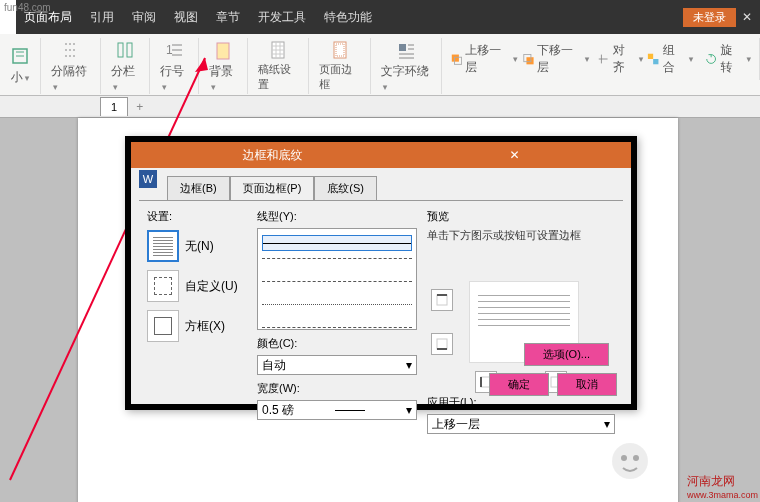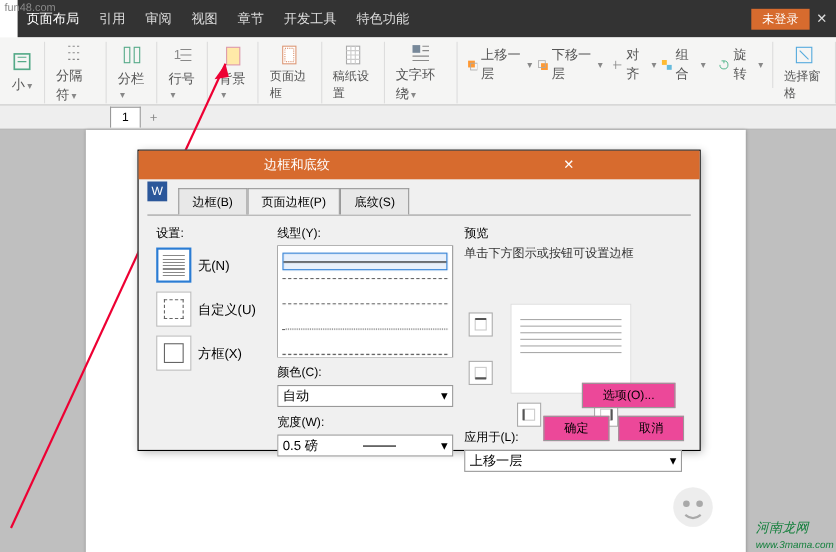--- a/index.html
+++ b/index.html
@@ -20,21 +20,21 @@
 .rmini{display:flex;flex-direction:row;gap:4px;font-size:11px;color:#555;}
 .rmini div{display:flex;align-items:center;gap:3px;}
 .doc-tabs{height:22px;background:#eee;border-bottom:1px solid #aaa;display:flex;align-items:center;padding-left:100px;}
 .dtab{padding:3px 10px;background:#fff;border:1px solid #999;border-bottom:none;font-size:11px;}
 .dplus{padding:3px 8px;color:#888;}
 .workspace{background:#bfbfbf;height:396px;position:relative;}
 .page{position:absolute;left:78px;top:0;width:600px;height:396px;background:#fff;box-shadow:0 0 3px rgba(0,0,0,0.3);}
 .page-content{padding:40px 80px;}
 .grey-text{background:repeating-linear-gradient(45deg,#888,#888 2px,#999 2px,#999 4px);height:78px;padding:4px;}
 .grey-text div{color:#000;font-size:13px;line-height:18px;}
-.dialog{position:absolute;left:125px;top:136px;width:512px;height:274px;background:#f0f0f0;border:1px solid #000000;box-shadow:2px 2px 8px rgba(0,0,0,0.3);z-index:100;}
+.dialog{position:absolute;left:125px;top:136px;width:512px;height:274px;background:#f0f0f0;border:6px solid #000000;box-shadow:2px 2px 8px rgba(0,0,0,0.3);z-index:100;}
 .dlg-title{height:26px;background:#d76b2e;color:#fff;display:flex;align-items:center;padding:0 8px;}
 .dlg-title span{margin:0 auto;font-size:12px;}
 .dlg-close{color:#fff;cursor:pointer;}
 .dlg-apphint{position:absolute;left:8px;top:28px;width:18px;height:18px;background:#2b579a;color:#fff;font-size:11px;text-align:center;line-height:18px;}
 .dlg-tabs{display:flex;gap:0;margin:8px 0 0 36px;}
 .dtab2{padding:4px 12px;border:1px solid #999;background:#e8e8e8;font-size:11px;border-bottom:none;}
 .dtab2.active{background:#f0f0f0;position:relative;z-index:2;}
 .dlg-body{border-top:1px solid #999;margin:0 8px;padding:8px;display:flex;gap:10px;height:240px;}
 .col1{width:100px;}
 .col1 h6{font-size:11px;font-weight:normal;margin-bottom:6px;}
@@ -59,21 +59,21 @@
 .pv-grid{position:relative;height:110px;}
 .pv-btn{width:22px;height:22px;border:1px solid #aaa;background:#fff;position:absolute;display:flex;align-items:center;justify-content:center;}
 .pv-btn svg{width:14px;height:14px;}
 .pv-page{position:absolute;left:42px;top:0;width:110px;height:82px;background:#fff;border:1px solid #ddd;padding:8px;}
 .pv-lines div{border-top:1px solid #aaa;margin:5px 0;}
 .apply-row{margin-top:4px;}
 .dlg-foot{position:absolute;bottom:8px;right:14px;display:flex;gap:8px;}
 .btn{padding:3px 18px;border:1px solid #999;background:#ec4899;font-size:11px;cursor:pointer;}
 .opts-btn{position:absolute;right:22px;bottom:38px;}
 .arrow{position:absolute;z-index:50;pointer-events:none;}
-.watermark{position:absolute;right:2px;bottom:2px;font-size:20px;color:#15803d;font-style:italic;z-index:200;}
+.watermark{position:absolute;right:2px;bottom:2px;font-size:20px;color:#b91c1c;z-index:200;}
 .watermark2{position:absolute;left:4px;top:2px;font-size:10px;color:#888;z-index:200;}
 .cat{position:absolute;right:105px;bottom:16px;z-index:199;opacity:0.5;}
 </style>
 </head>
 <body>
 
 <div class="watermark2">fun48.com</div>
 
 <div class="topbar">
   <div class="tabs">
@@ -129,38 +129,38 @@
     <div class="ricon">
         <svg viewBox="0 0 20 20">
           <rect x="4" y="2" width="12" height="16" fill="#ffe9a8" stroke="#d9a"></rect>
         </svg>
       </div>
     <div class="rlbl"><span>背景</span><span class="dd">▾</span></div>
   </div>
   <div class="rgrp">
     <div class="ricon">
         <svg viewBox="0 0 20 20">
+          <rect x="4" y="2" width="12" height="16" fill="#fff" stroke="#aaa"></rect>
+          <path d="M4 6h12M4 10h12M4 14h12M8 2v16M12 2v16" stroke="#ccc"></path>
+        </svg>
+      </div>
+    <div class="rlbl">稿纸设置</div>
+  </div>
+  <div class="rgrp">
+    <div class="ricon">
+        <svg viewBox="0 0 20 20">
           <rect x="4" y="2" width="12" height="16" fill="#fff" stroke="#d97"></rect>
           <rect x="6" y="4" width="8" height="12" fill="none" stroke="#d97" stroke-dasharray="1"></rect>
         </svg>
       </div>
     <div class="rlbl">页面边框</div>
   </div>
   <div class="rgrp">
     <div class="ricon">
         <svg viewBox="0 0 20 20">
-          <rect x="4" y="2" width="12" height="16" fill="#fff" stroke="#aaa"></rect>
-          <path d="M4 6h12M4 10h12M4 14h12M8 2v16M12 2v16" stroke="#ccc"></path>
-        </svg>
-      </div>
-    <div class="rlbl">稿纸设置</div>
-  </div>
-  <div class="rgrp">
-    <div class="ricon">
-        <svg viewBox="0 0 20 20">
           <rect x="3" y="3" width="7" height="7" fill="#789"></rect>
           <path d="M12 4h6M12 8h6M3 13h15M3 17h15" stroke="#888"></path>
         </svg>
       </div>
     <div class="rlbl"><span>文字环绕</span><span class="dd">▾</span></div>
   </div>
   <div class="rgrp2">
     <div class="rmini">
       <div>
           <svg width="14" height="14" viewBox="0 0 14 14">
@@ -200,29 +200,20 @@
       <div style="height:14px"></div>
       <div>
           <svg width="14" height="14" viewBox="0 0 14 14">
             <path d="M7 2a5 5 0 1 1-5 5" fill="none" stroke="#3a7"></path>
             <path d="M4 2l3 0l0 3" fill="none" stroke="#3a7"></path>
           </svg>
           <span>旋转</span>
           <span class="dd">▾</span>
         </div>
     </div>
-  </div>
-  <div class="rgrp">
-    <div class="ricon">
-        <svg viewBox="0 0 20 20">
-          <rect x="3" y="3" width="14" height="14" fill="none" stroke="#5ad"></rect>
-          <path d="M6 6l8 8" stroke="#5ad"></path>
-        </svg>
-      </div>
-    <div class="rlbl">选择窗格</div>
   </div>
 </div>
 
 <div class="doc-tabs">
   <div class="dtab">1</div>
   <div class="dplus">+</div>
 </div>
 
 <div class="workspace">
   <div class="page">

